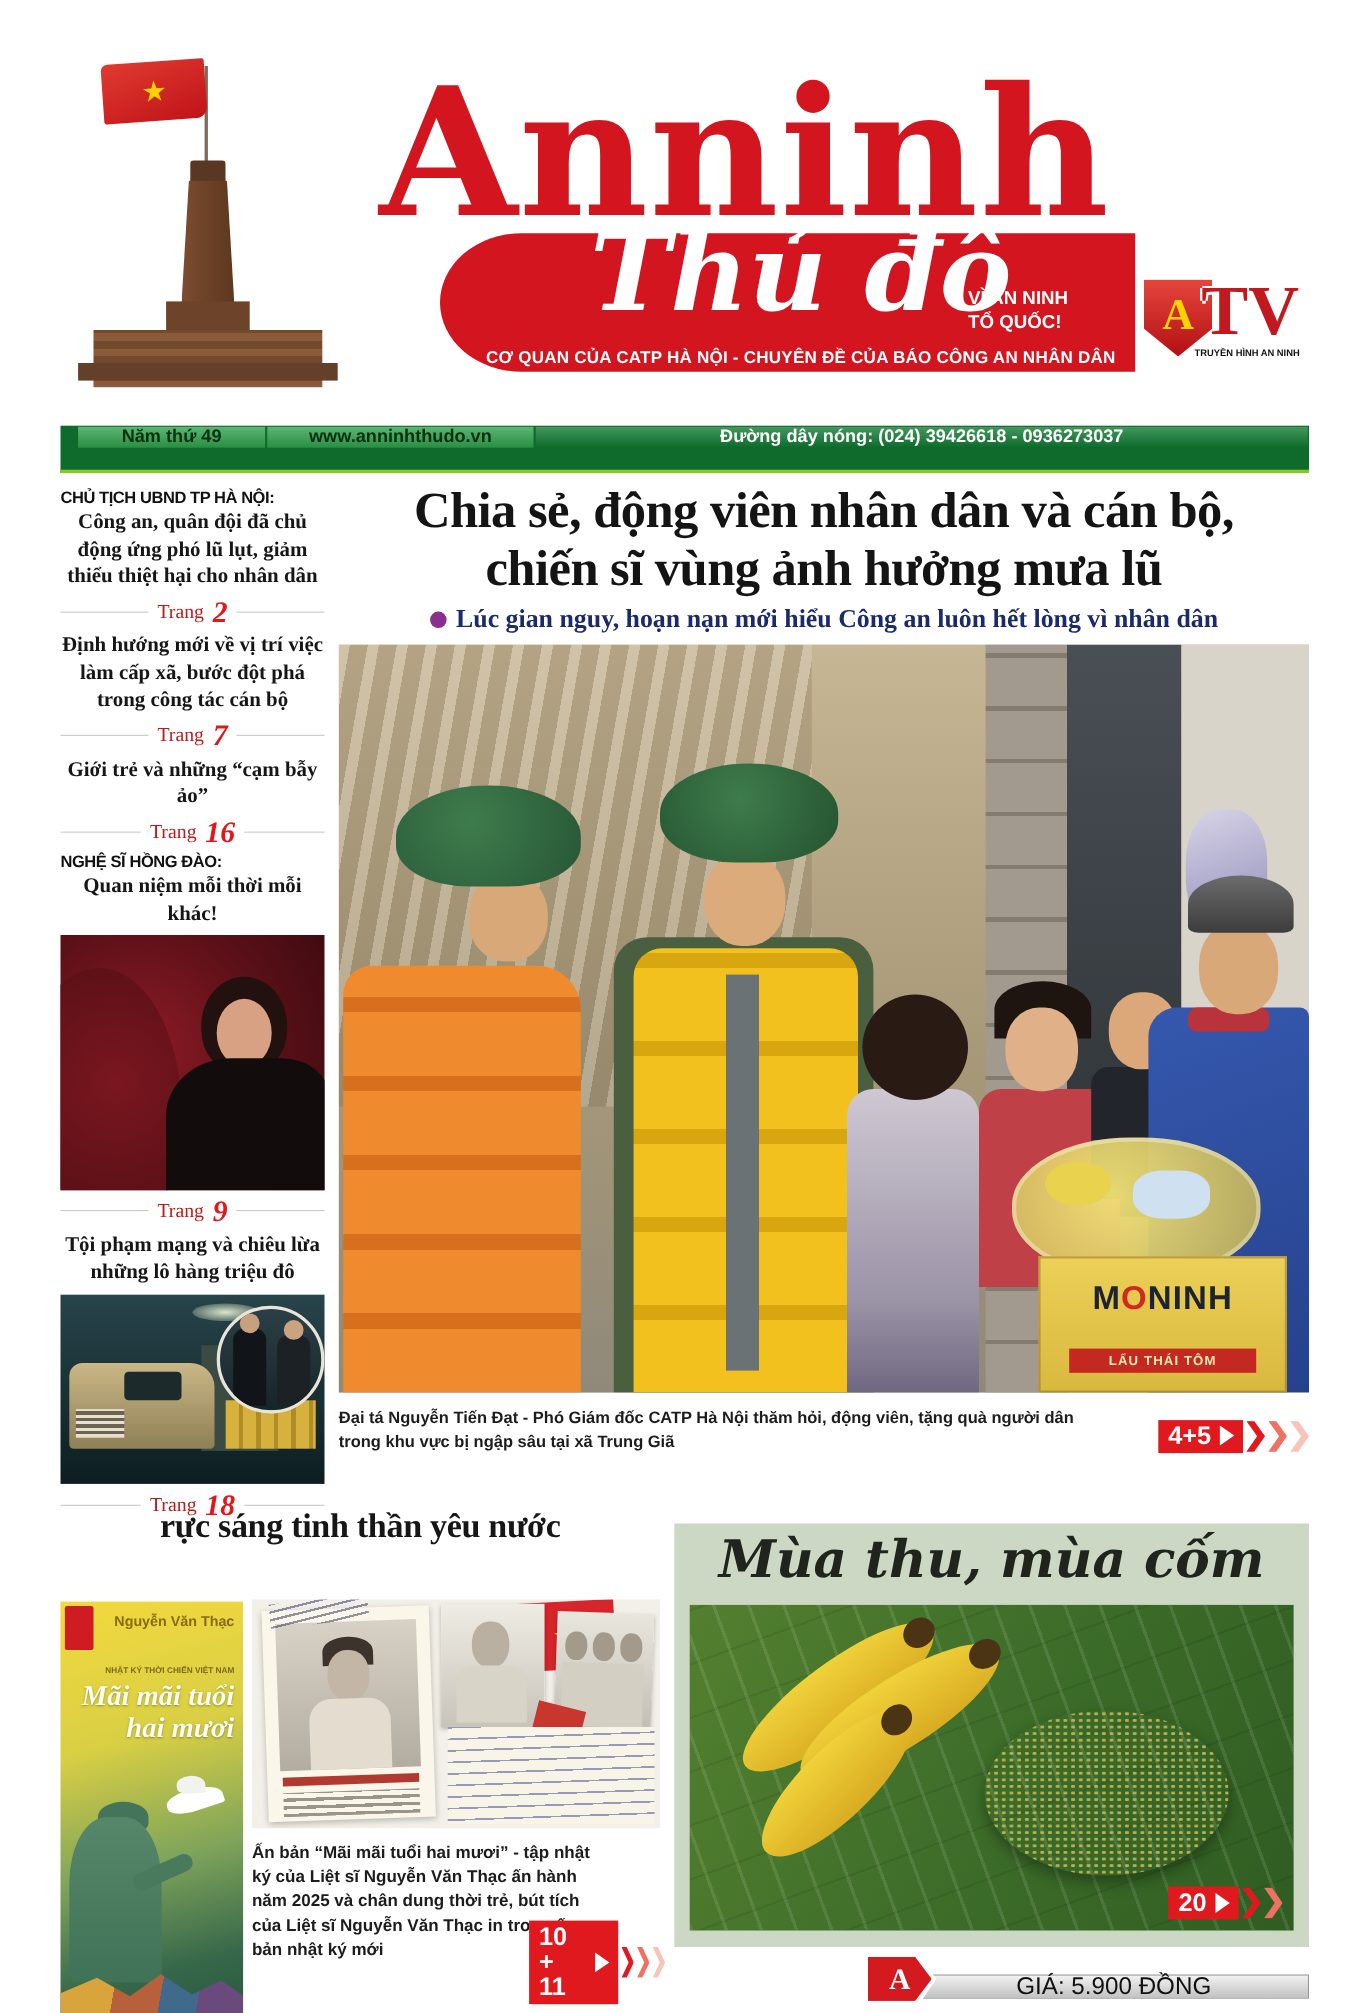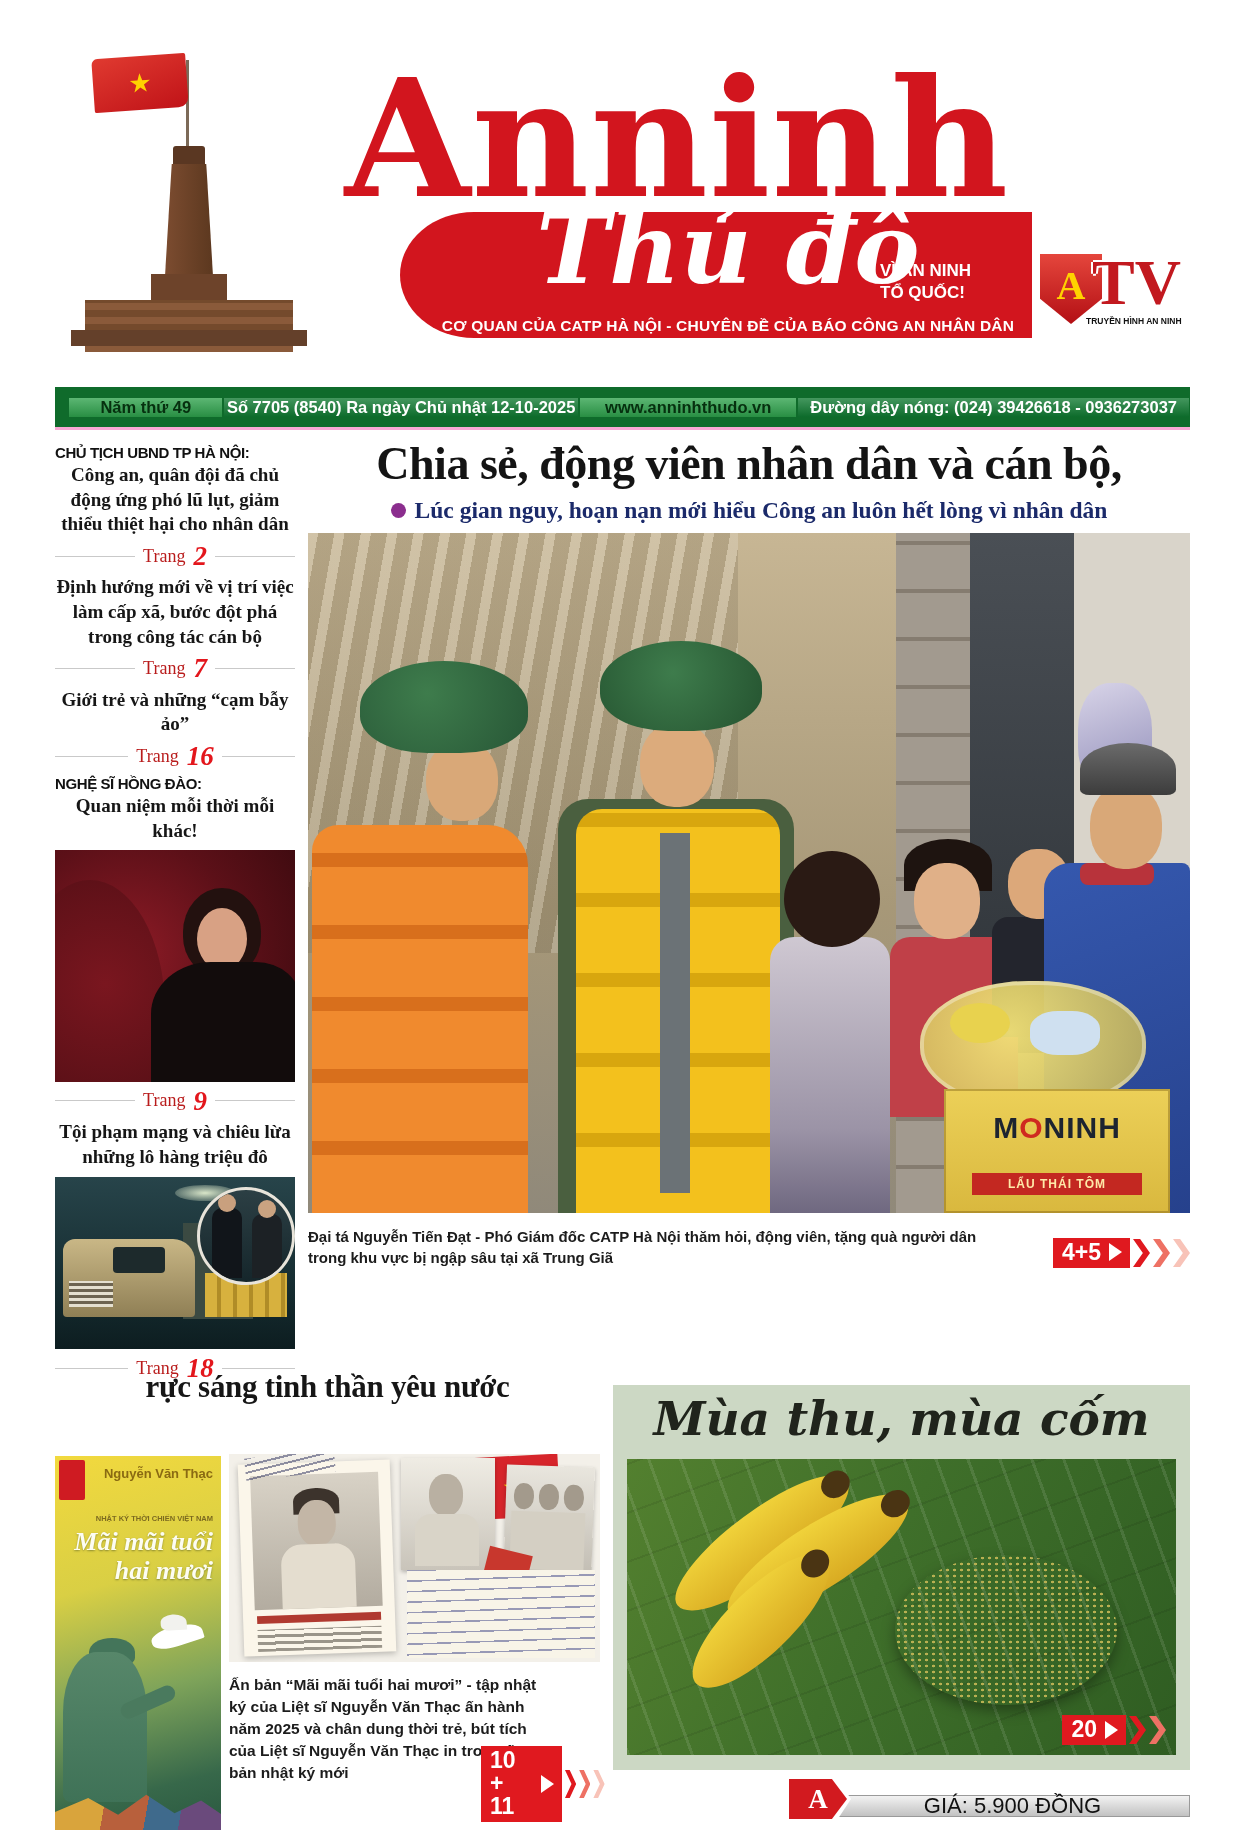--- a/index.html
+++ b/index.html
@@ -40,21 +40,21 @@
         clip-path:polygon(0 0,100% 0,100% 64%,50% 100%,0 64%);
         display:flex;align-items:center;justify-content:center;}
   .atv-a{font-family:"Liberation Serif",serif;font-weight:700;font-size:40px;color:#ffd200;margin-top:-8px;}
   .atv-tv{position:absolute;left:52px;top:-6px;font-family:"Liberation Serif",serif;
         font-weight:700;font-size:64px;color:#c2191f;
         text-shadow:-2px 0 #fff,2px 0 #fff,0 -2px #fff,0 2px #fff;}
   .atv-cap{position:absolute;left:46px;top:64px;width:104px;font-size:8.5px;font-weight:700;color:#111;}
 
   
   .infobar{left:55px;top:387px;width:1135px;height:40px;background:#0f6b2b;
-        border-bottom:3px solid #f9a8d4;display:flex;align-items:center;}
+        border-bottom:3px solid #84cc16;display:flex;align-items:flex-start;}
   .ib-red{width:13px;background:#cf1b22;margin:1px;}
   .ib-seg{display:flex;align-items:center;justify-content:center;font-weight:700;font-size:16.5px;
         margin:1px 1px;padding:0 12px;white-space:nowrap;
         background-image:linear-gradient(180deg,rgba(255,255,255,.22),rgba(0,0,0,.12));}
   .ib-light{background-color:#2ea24c;color:#06300f;}
   .ib-dark{background-color:#0f7a31;color:#fff;}
 
   
   .sidebar{left:55px;top:442px;width:240px;}
   .kicker{font-weight:700;font-size:15px;letter-spacing:-.4px;color:#111;margin:2px 0 2px 0;}
@@ -273,21 +273,20 @@
     <div class="atv-shield">
       <span class="atv-a">A</span>
     </div>
     <div class="atv-tv">TV</div>
     <div class="atv-cap">TRUYỀN HÌNH AN NINH</div>
   </div>
 
   <div class="abs infobar">
     <div class="ib-red"></div>
     <div class="ib-seg ib-light" style="width:146px">Năm thứ 49</div>
-    <div class="ib-seg ib-dark" style="width:330px">Số 7705 (8540) Ra ngày Chủ nhật 12-10-2025</div>
     <div class="ib-seg ib-light" style="width:218px">www.anninhthudo.vn</div>
     <div class="ib-seg ib-dark" style="flex:1">Đường dây nóng: (024) 39426618 - 0936273037</div>
   </div>
 
   <div class="abs sidebar">
 
     <div>
       <div class="kicker">CHỦ TỊCH UBND TP HÀ NỘI:</div>
       <div class="sb-title">Công an, quân đội đã chủ động ứng phó lũ lụt, giảm thiểu thiệt hại cho nhân dân</div>
       <div class="trang">
@@ -353,20 +352,21 @@
         <span class="ln"></span>
         <span class="lbl">Trang</span>
         <span class="num">18</span>
         <span class="ln"></span>
       </div>
     </div>
   </div>
 
   <div class="abs main-col">
     <div class="lead-h">Chia sẻ, động viên nhân dân và cán bộ,</div>
+    <div class="lead-h">chiến sĩ vùng ảnh hưởng mưa lũ</div>
     <div class="standfirst">
       <span class="sf-bullet"></span>
       <span class="sf-text">Lúc gian nguy, hoạn nạn mới hiểu Công an luôn hết lòng vì nhân dân</span>
     </div>
 
     <div class="lead-photo">
       <div class="lp-corrugate"></div>
       <div class="lp-pillar"></div>
       <div class="lp-door"></div>
       <div class="lp-rwall"></div>

